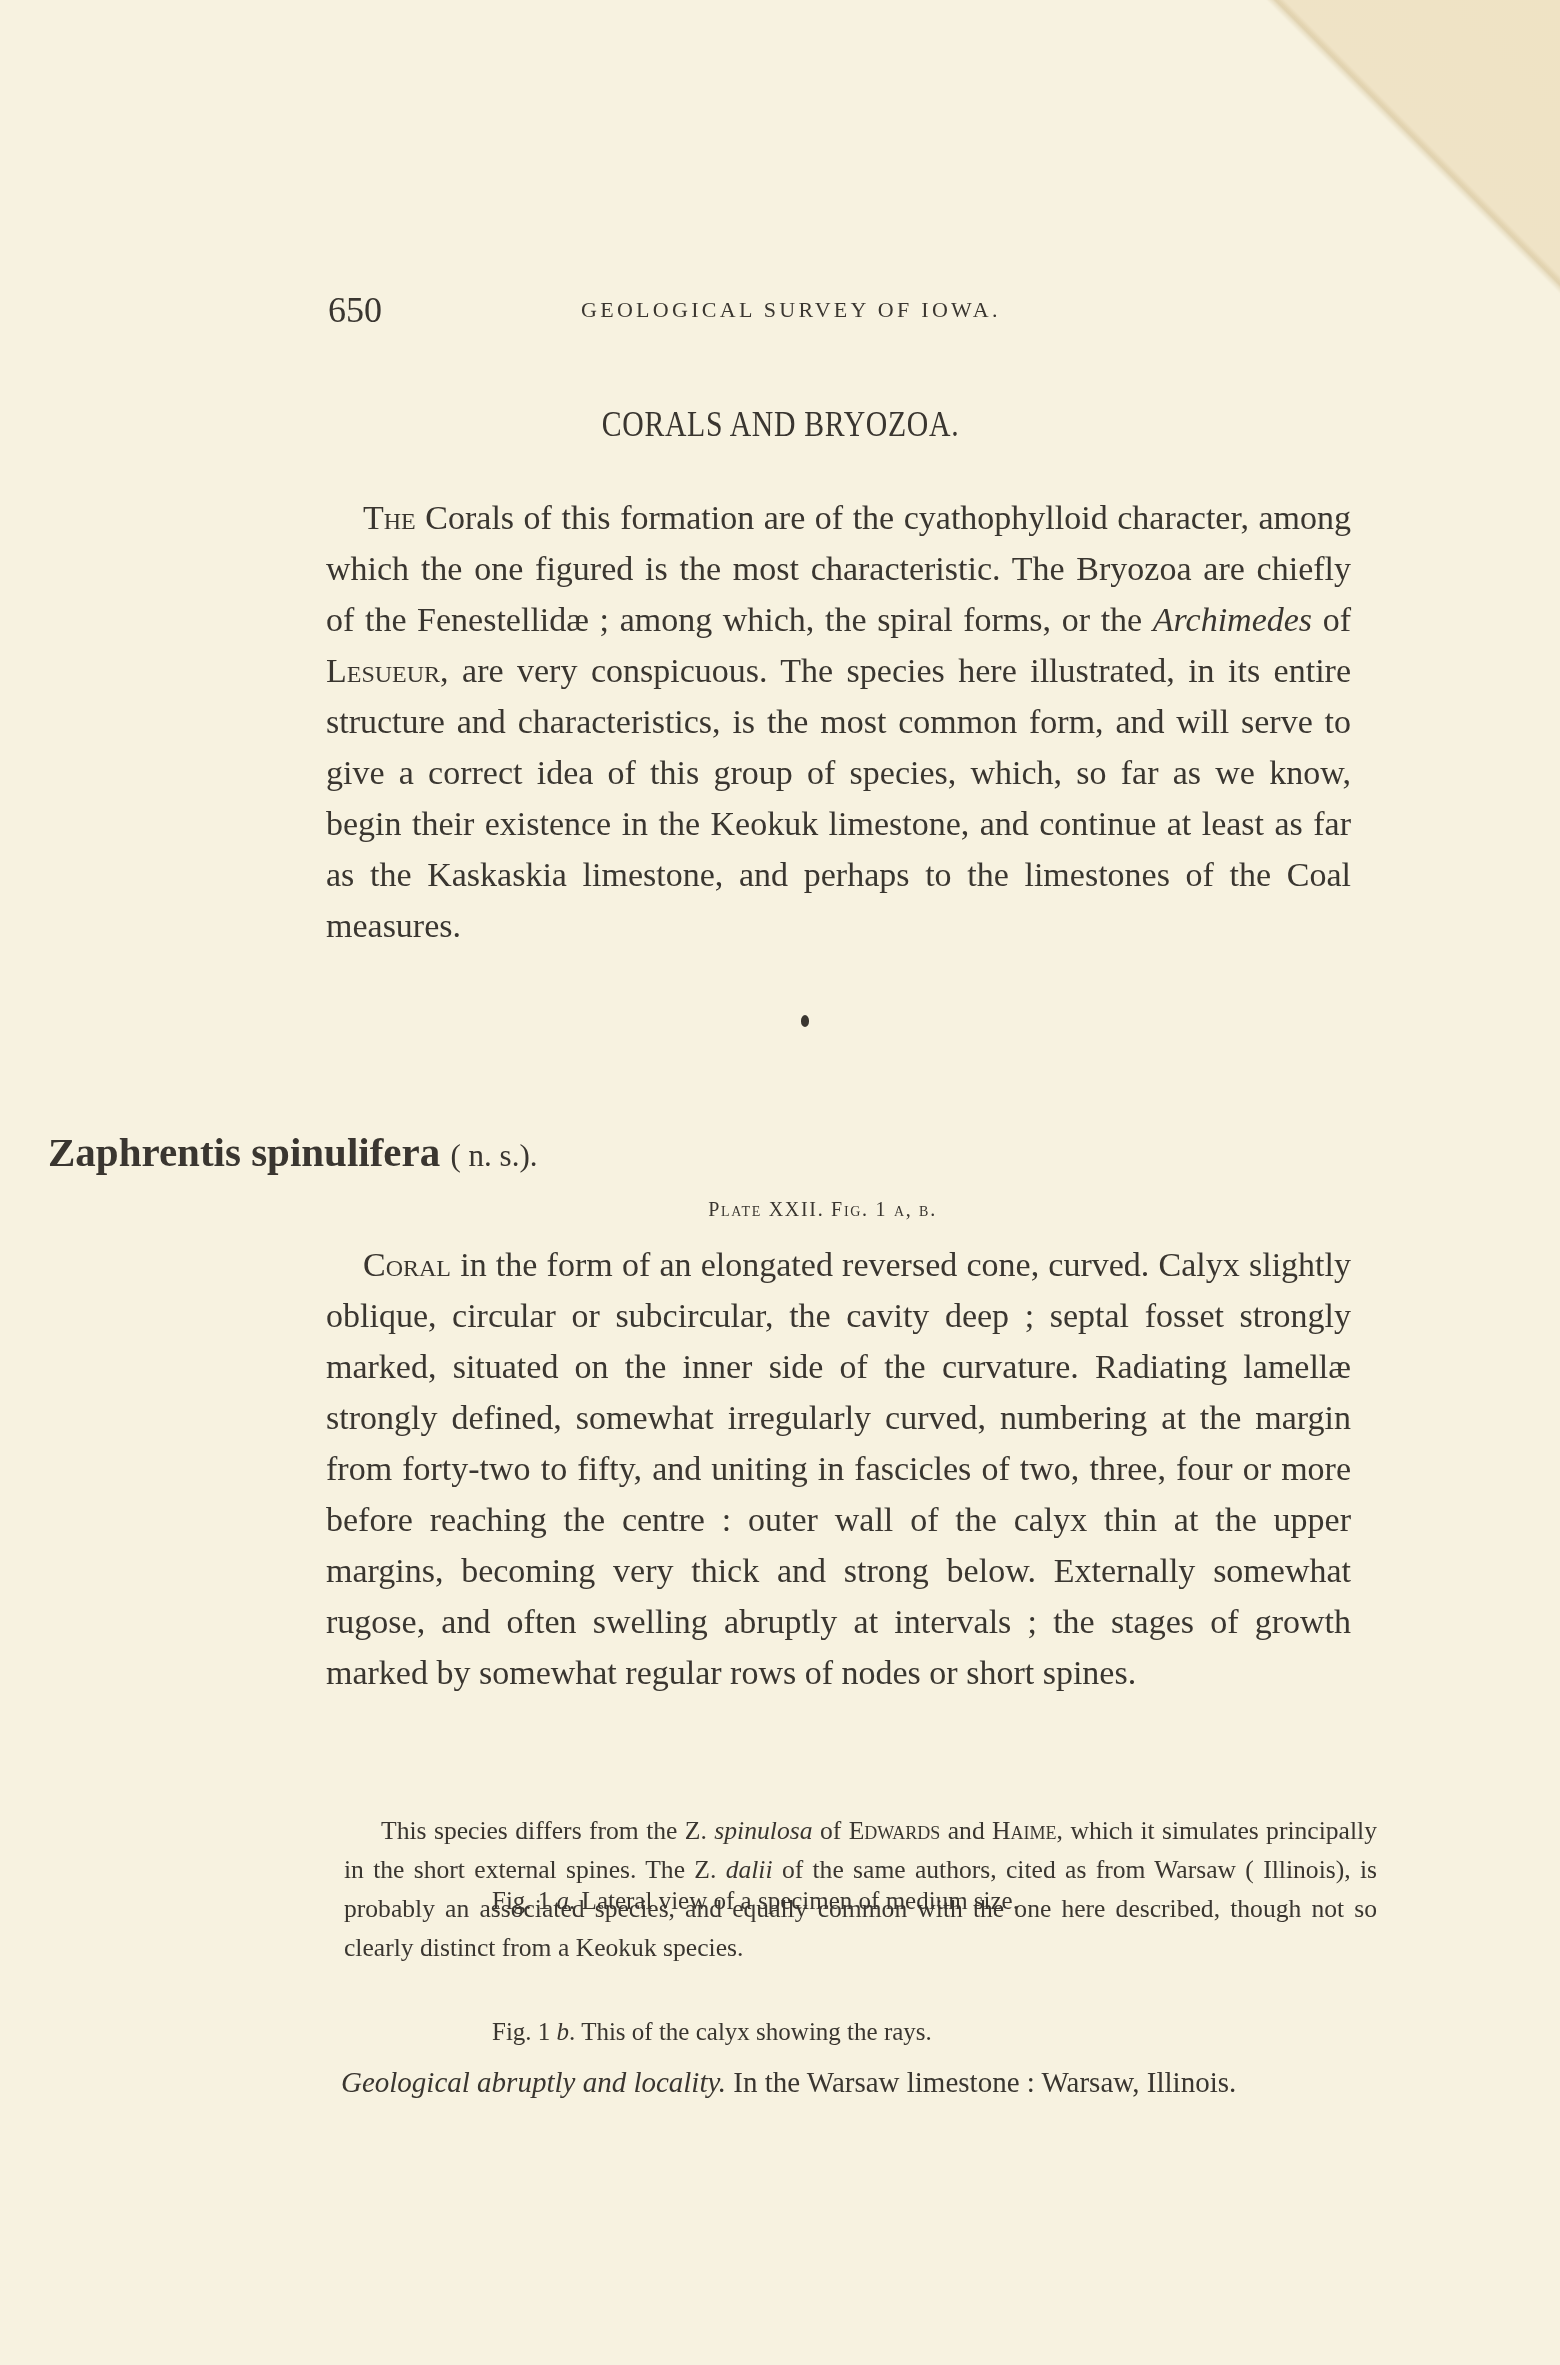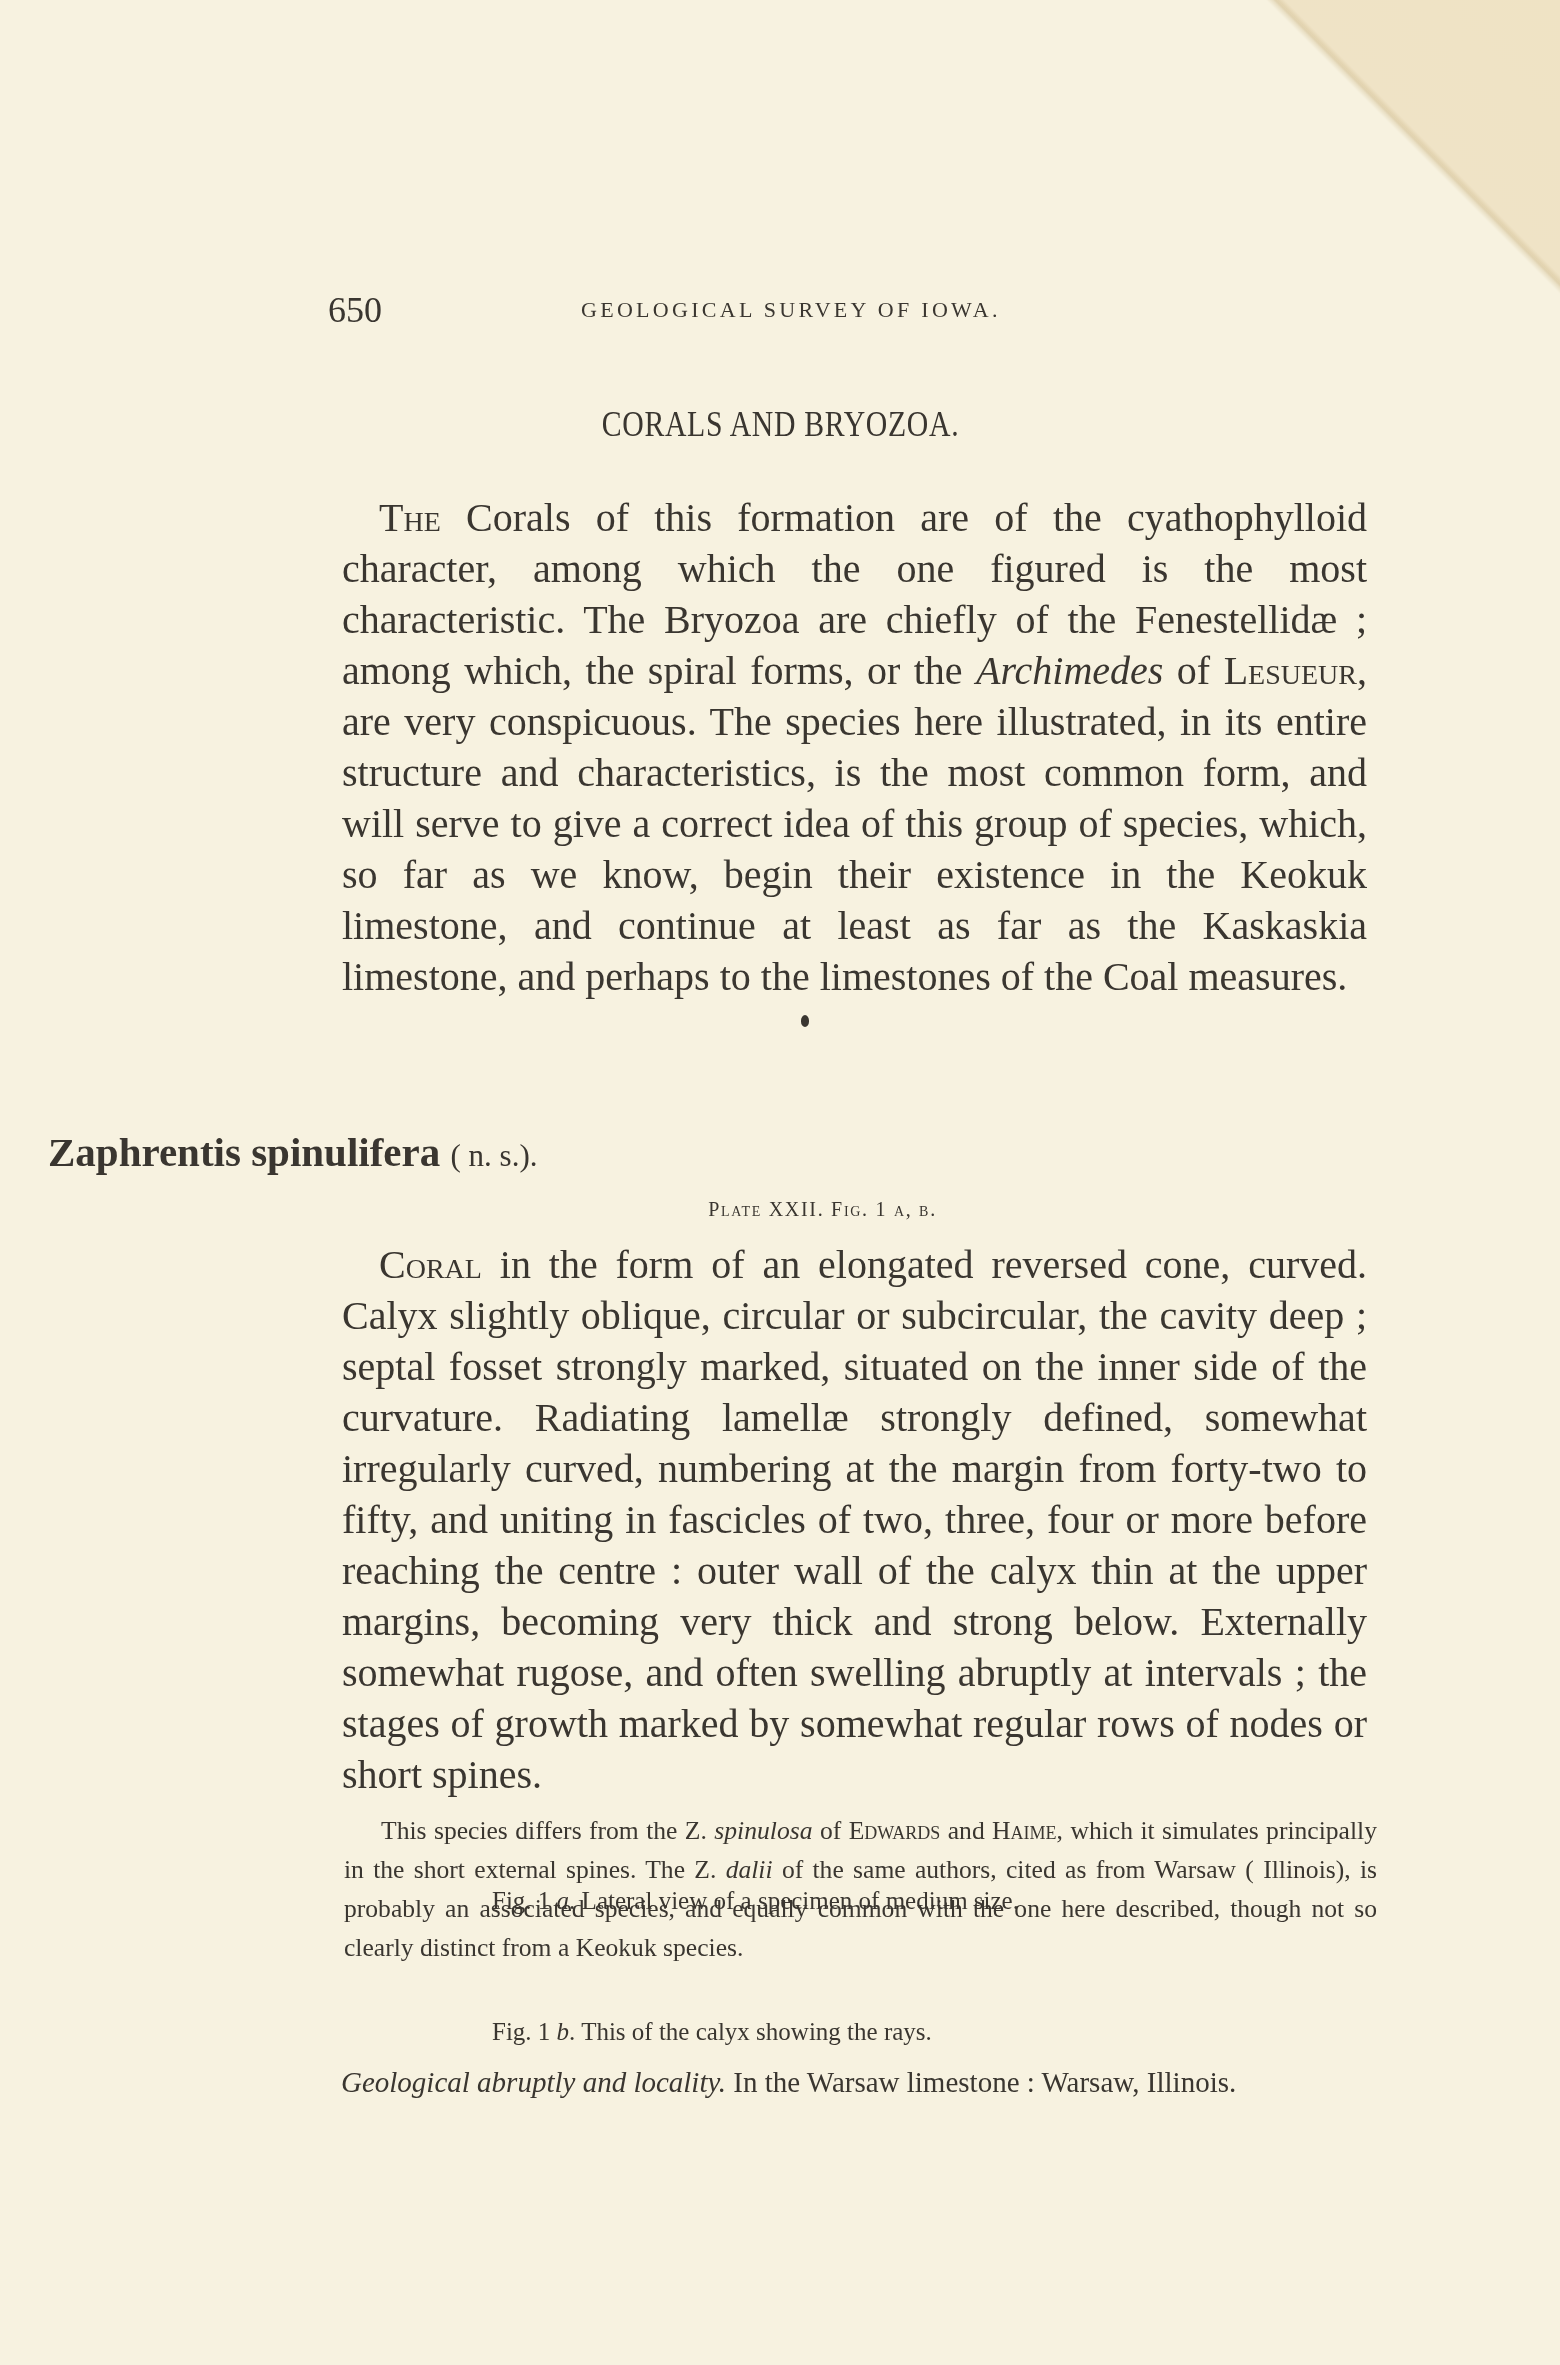--- a/index.html
+++ b/index.html
@@ -28,22 +28,22 @@
   .running-title {
     position:absolute; left:281px; top:8.3px; font-size:22px; letter-spacing:3.3px;
     font-family:"Liberation Serif", serif;
   }
   .section-title {
     position:absolute; top:405px; left:0; width:1561px; text-align:center;
     font-size:35px; letter-spacing:0.8px; font-family:"Liberation Serif", serif;
     transform:scaleX(0.85);
   }
   .body-text {
-    position:absolute; left:342px; width:1025px;
-    font-size:40px; line-height:51px; text-align:justify;
+    position:absolute; left:326px; width:1025px;
+    font-size:34px; line-height:51px; text-align:justify;
     font-family:"Liberation Serif", serif;
   }
   .para1 { top:492px; text-indent:0; }
   .sc { font-variant:small-caps; }
   .italic { font-style:italic; }
   .bullet {
     position:absolute; left:801px; top:1015px; width:8.3px; height:11.6px;
     background:#3a3630; border-radius:50%;
   }
   .species-title {

